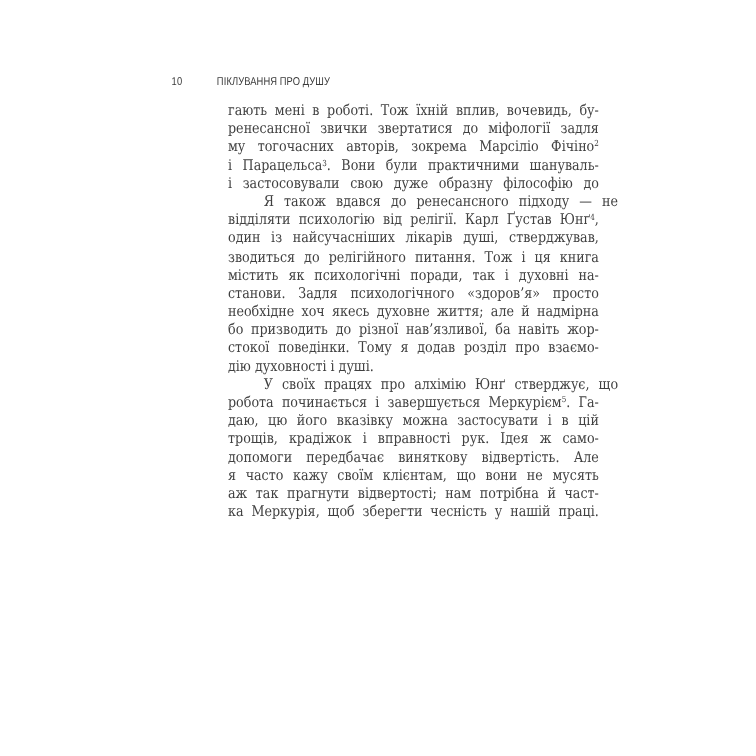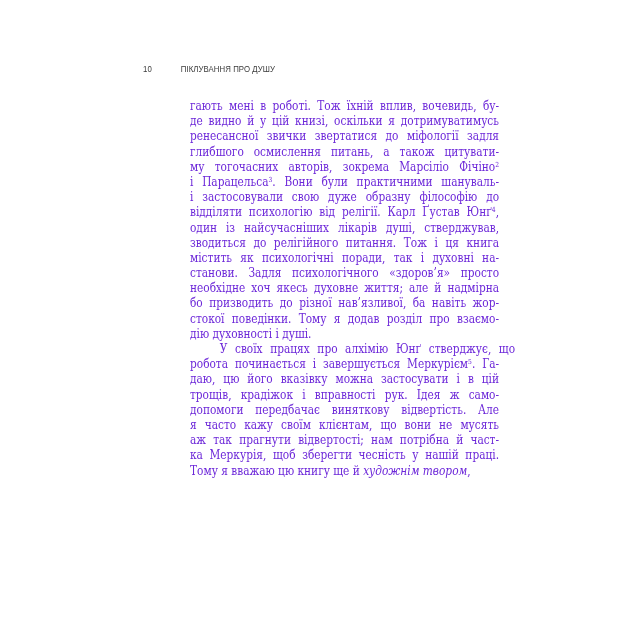--- a/index.html
+++ b/index.html
@@ -6,23 +6,23 @@
   body { width: 630px; height: 630px; position: relative; overflow: hidden; }
   .page { position: absolute; left: 0; top: 0; width: 630px; height: 630px; background: #ffffff; }
   .running-head {
     position: absolute; left: 143px; top: 63px;
     font-family: "Liberation Sans", sans-serif; font-size: 9.5px;
     color: #3a3a3a; letter-spacing: 0.1px; white-space: nowrap;
     transform: scaleX(0.82); transform-origin: left top;
   }
   .running-head .folio { display: inline-block; width: 46px; }
   .text-block {
-    position: absolute; left: 190px; top: 99px; width: 309px;
+    position: absolute; left: 190px; top: 85px; width: 309px;
     font-family: "DejaVu Serif", serif; font-size: 12.3px;
-    line-height: 15.2px; color: #6d28d9;
+    line-height: 15.2px; color: #404040;
   }
   .text-block .ln {
     display: block; height: 15.2px; white-space: nowrap;
     text-align: justify; text-align-last: justify;
   }
   .text-block .ln.last { text-align-last: left; }
   .text-block .ln.indent { text-indent: 16px; }
   .text-block .inner { display: inline-block; width: 100%; transform: scaleX(0.86); transform-origin: left center; }
   .wide { width: 116.3%; display: block; text-align: justify; text-align-last: justify; }
   .ln.last .wide { text-align-last: left; }
@@ -35,46 +35,44 @@
 <div class="page">
 
   <div class="running-head">
     <span class="folio">10</span><span>ПІКЛУВАННЯ ПРО ДУШУ</span>
   </div>
 
   <div class="text-block">
 
     <div>
       <span class="ln"><span class="inner"><span class="wide">гають мені в роботі. Тож їхній вплив, вочевидь, бу-</span></span></span>
-      <span class="ln"><span class="inner"><span class="wide">де видно й у цій книзі, оскільки я дотримуватимусь</span></span></span>
       <span class="ln"><span class="inner"><span class="wide">ренесансної звички звертатися до міфології задля</span></span></span>
-      <span class="ln"><span class="inner"><span class="wide">глибшого осмислення питань, а також цитувати-</span></span></span>
       <span class="ln"><span class="inner"><span class="wide"><span>му тогочасних авторів, зокрема Марсіліо Фічіно</span><sup>2</sup></span></span></span>
       <span class="ln"><span class="inner"><span class="wide"><span>і Парацельса</span><sup>3</sup><span>. Вони були практичними шануваль-</span></span></span></span>
       <span class="ln"><span class="inner"><span class="wide">і застосовували свою дуже образну філософію до</span></span></span>
     </div>
 
     <div>
+      <span class="ln indent"><span class="inner"><span class="wide">Я також вдався до ренесансного підходу — не</span></span></span>
       <span class="ln"><span class="inner"><span class="wide"><span>відділяти психологію від релігії. Карл Ґустав Юнґ</span><sup>4</sup><span>,</span></span></span></span>
       <span class="ln"><span class="inner"><span class="wide">один із найсучасніших лікарів душі, стверджував,</span></span></span>
       <span class="ln"><span class="inner"><span class="wide">зводиться до релігійного питання. Тож і ця книга</span></span></span>
       <span class="ln"><span class="inner"><span class="wide">містить як психологічні поради, так і духовні на-</span></span></span>
       <span class="ln"><span class="inner"><span class="wide">станови. Задля психологічного «здоров’я» просто</span></span></span>
       <span class="ln"><span class="inner"><span class="wide">необхідне хоч якесь духовне життя; але й надмірна</span></span></span>
       <span class="ln"><span class="inner"><span class="wide">бо призводить до різної нав’язливої, ба навіть жор-</span></span></span>
       <span class="ln"><span class="inner"><span class="wide">стокої поведінки. Тому я додав розділ про взаємо-</span></span></span>
       <span class="ln last"><span class="inner"><span class="wide">дію духовності і душі.</span></span></span>
     </div>
 
     <div>
       <span class="ln indent"><span class="inner"><span class="wide">У своїх працях про алхімію Юнґ стверджує, що</span></span></span>
       <span class="ln"><span class="inner"><span class="wide"><span>робота починається і завершується Меркурієм</span><sup>5</sup><span>. Га-</span></span></span></span>
       <span class="ln"><span class="inner"><span class="wide">даю, цю його вказівку можна застосувати і в цій</span></span></span>
       <span class="ln"><span class="inner"><span class="wide">трощів, крадіжок і вправності рук. Ідея ж само-</span></span></span>
       <span class="ln"><span class="inner"><span class="wide">допомоги передбачає виняткову відвертість. Але</span></span></span>
       <span class="ln"><span class="inner"><span class="wide">я часто кажу своїм клієнтам, що вони не мусять</span></span></span>
       <span class="ln"><span class="inner"><span class="wide">аж так прагнути відвертості; нам потрібна й част-</span></span></span>
       <span class="ln"><span class="inner"><span class="wide">ка Меркурія, щоб зберегти чесність у нашій праці.</span></span></span>
-      <span class="ln last"><span class="inner"><span class="wide"><span>Тому я вважаю цю книгу ще й </span><em>художнім твором</em><span>,</span></span></span></span>
     </div>
 
   </div>
 </div>
 
 </body></html>

